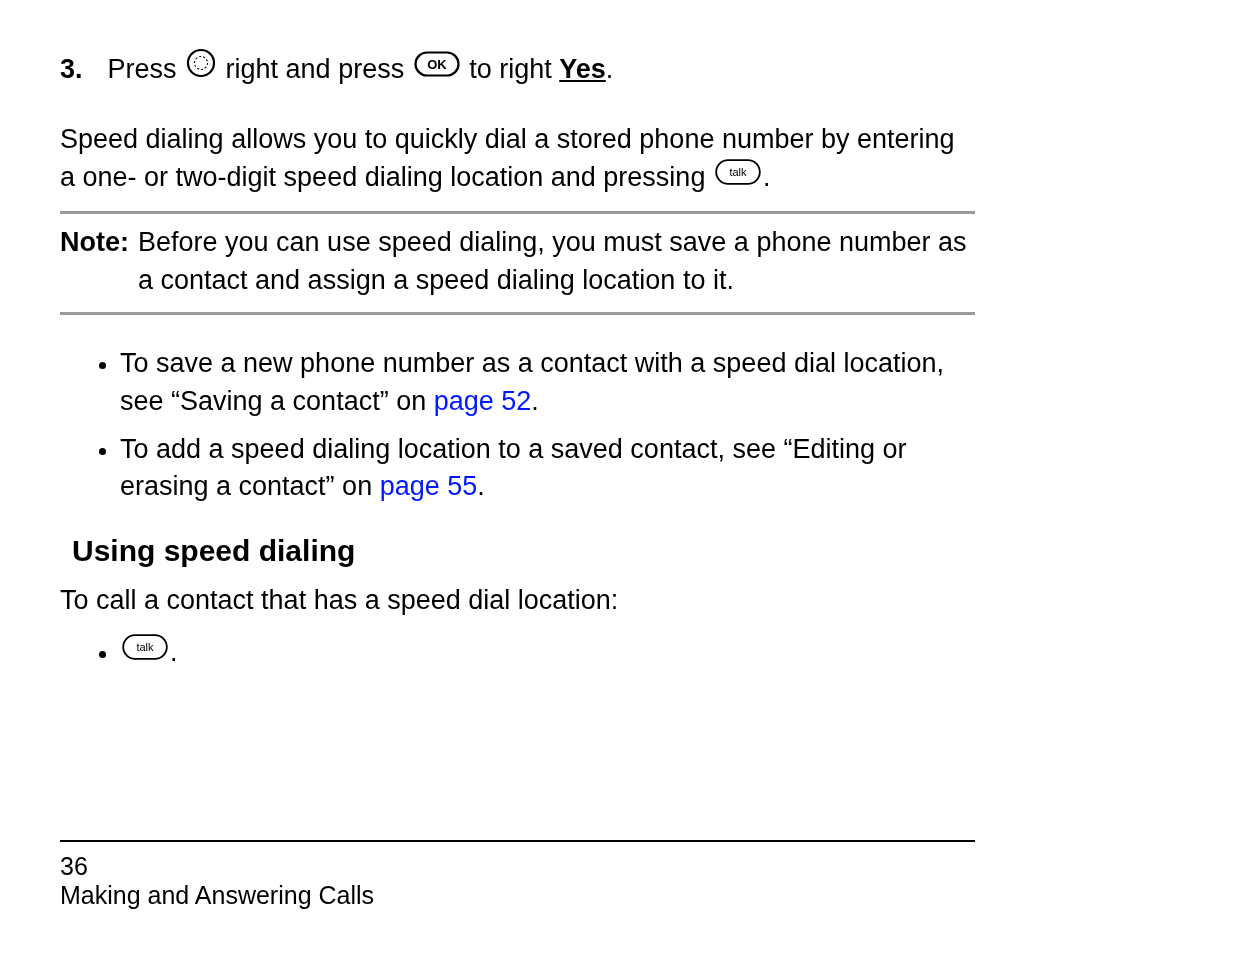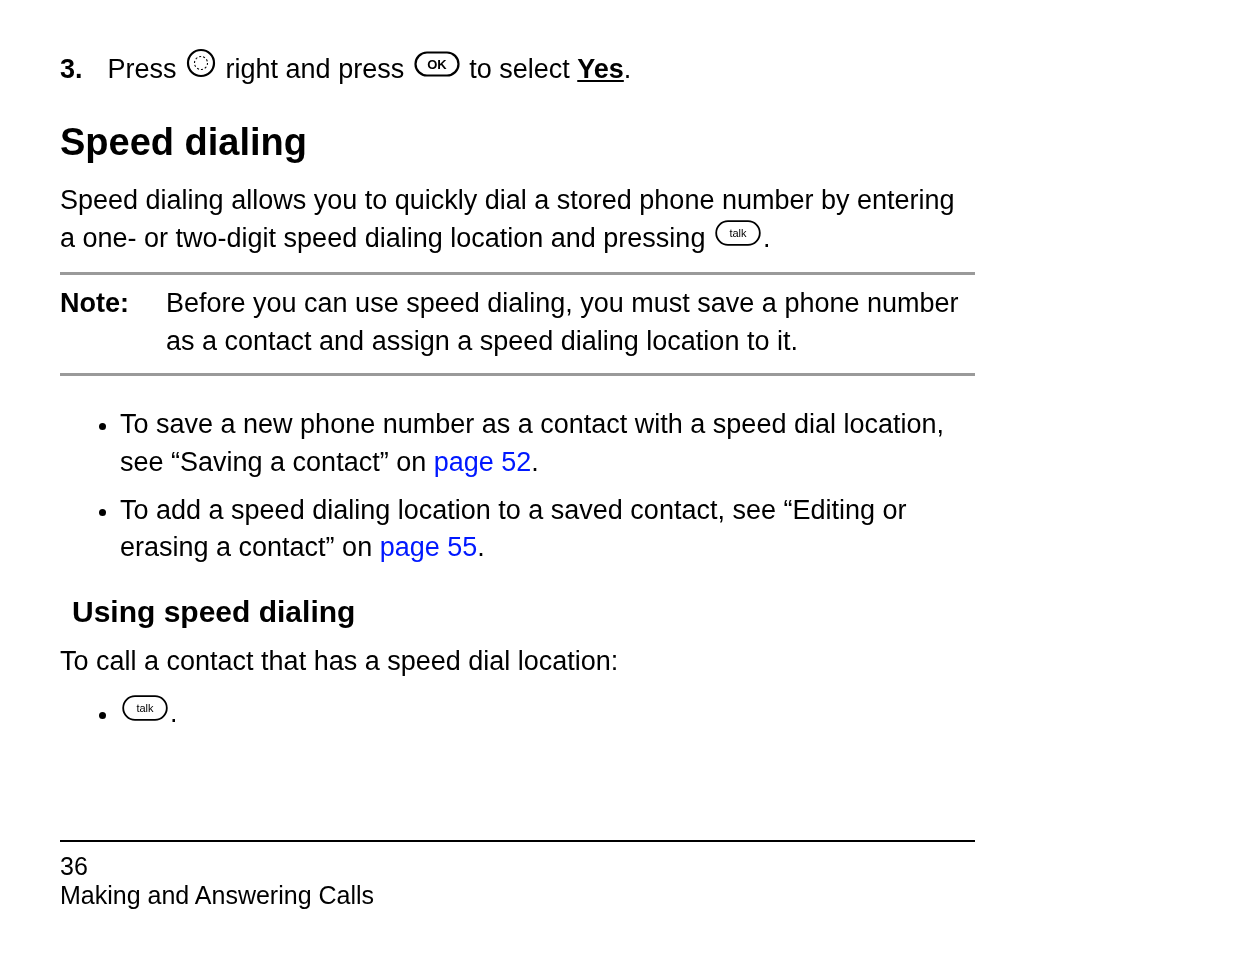--- a/index.html
+++ b/index.html
@@ -42,21 +42,20 @@
   .note-box {
     border-top: 3px solid #9a9a9a;
     border-bottom: 3px solid #9a9a9a;
     padding: 10px 0 12px 0;
     font-size: 27px;
     line-height: 1.4;
     margin: 10px 0 30px 0;
   }
   .note-flex {
     display: flex;
-    gap: 28px;
   }
   .note-flex .label-col {
     flex: 0 0 78px;
     font-weight: bold;
   }
   .note-flex .text-col {
     flex: 1;
   }
   ul.bullets {
     list-style: disc;
@@ -114,25 +113,24 @@
         <circle cx="15" cy="15" r="6.5" fill="none" stroke="#000" stroke-width="1.1" stroke-dasharray="2 2"></circle>
       </svg>
     </span>
     <span> right and press </span>
     <span class="icon">
       <svg width="46" height="26" viewBox="0 0 46 26">
         <rect x="1.5" y="1.5" width="43" height="23" rx="11.5" fill="none" stroke="#000" stroke-width="2.2"></rect>
         <text x="23" y="18" text-anchor="middle" font-family="Arial" font-size="13" font-weight="bold" fill="#000">OK</text>
       </svg>
     </span>
-    <span> to select </span>
+    <span> to right </span>
     <span class="bold">Yes</span><span>.</span>
   </div>
 
-  <div class="h1">Speed dialing</div>
 
   <div class="para">
     <span>Speed dialing allows you to quickly dial a stored phone number by entering a one- or two-digit speed dialing location and pressing </span>
     <span class="icon">
       <svg width="46" height="26" viewBox="0 0 46 26">
         <rect x="1.2" y="1.2" width="43.6" height="23.6" rx="11.8" fill="none" stroke="#000" stroke-width="1.8"></rect>
         <text x="23" y="17" text-anchor="middle" font-family="Arial" font-size="11" fill="#000">talk</text>
       </svg>
     </span><span>.</span>
   </div>

